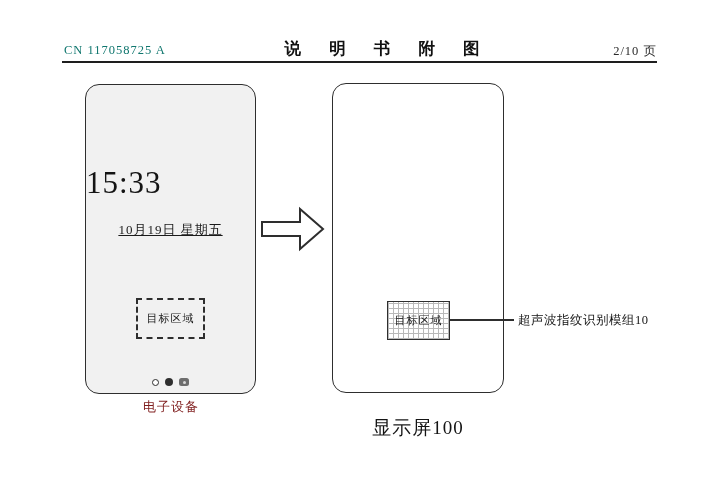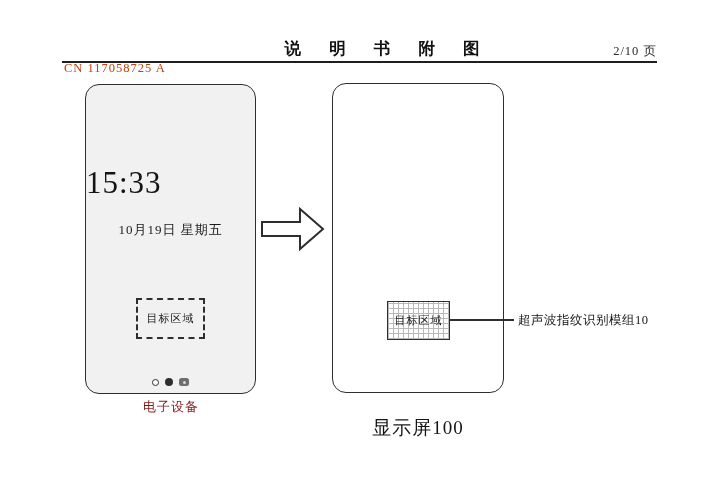--- a/index.html
+++ b/index.html
@@ -1,32 +1,32 @@
 <!DOCTYPE html>
 <html><head>
 <meta charset="utf-8">
 <style>
   * { margin: 0; padding: 0; box-sizing: border-box; }
   html, body { width: 720px; height: 480px; background: #ffffff; overflow: hidden; }
   body { position: relative; font-family: "Liberation Serif", "DejaVu Serif", serif; color: #1c1c1c; }
 
   
-  .hdr-patent { position: absolute; left: 64px; top: 61px; font-size: 12.5px; letter-spacing: 1px; color: #c2410c; }
+  .hdr-patent { position: absolute; left: 64px; top: 43px; font-size: 12.5px; letter-spacing: 1px; color: #0f766e; }
   .hdr-title  { position: absolute; left: 0; top: 38px; width: 720px; text-align: center;
                 font-size: 16.5px; font-weight: 600; letter-spacing: 12px; text-indent: 12px; color: #111; padding-left: 44px; }
   .hdr-page   { position: absolute; right: 63px; top: 43px; font-size: 12.5px; letter-spacing: 1px; color: #2a2a2a; }
   .hdr-rule   { position: absolute; left: 62px; top: 61px; width: 595px; height: 2px; background: #1e1e1e; }
 
   
   .phone { position: absolute; left: 85px; top: 84px; width: 171px; height: 310px;
            background: #f1f1f1; border: 1.8px solid #2e2e2e; border-radius: 14px; }
   .phone-time { position: absolute; left: 0; top: 80px; width: 100%; text-align: left;
                 font-size: 31px; color: #141414; letter-spacing: 1px; }
   .phone-date { position: absolute; left: 0; top: 136px; width: 100%; text-align: center;
-                font-size: 13px; color: #1a1a1a; letter-spacing: 1px; }
+                font-size: 13px; color: #1a1a1a; letter-spacing: 1px; text-decoration: underline; }
   .dash-box { position: absolute; left: 50px; top: 213px; width: 69px; height: 41px;
               border: 2px dashed #2e2e2e; display: flex; align-items: center; justify-content: center;
               font-size: 11px; letter-spacing: 1px; color: #1a1a1a; }
   .nav-row { position: absolute; left: 0; bottom: 7px; width: 100%; display: flex;
              align-items: center; justify-content: center; gap: 6px; }
   .dot-outline { width: 7px; height: 7px; border: 1.6px solid #2e2e2e; border-radius: 50%; background: #fff; }
   .dot-filled  { width: 8px; height: 8px; border-radius: 50%; background: #2e2e2e; }
   .cam { width: 10px; height: 8px; border-radius: 2.5px; background: #6e6e6e;
          display: flex; align-items: center; justify-content: center; }
   .cam-lens { width: 3px; height: 3px; border-radius: 50%; background: #d8d8d8; }

